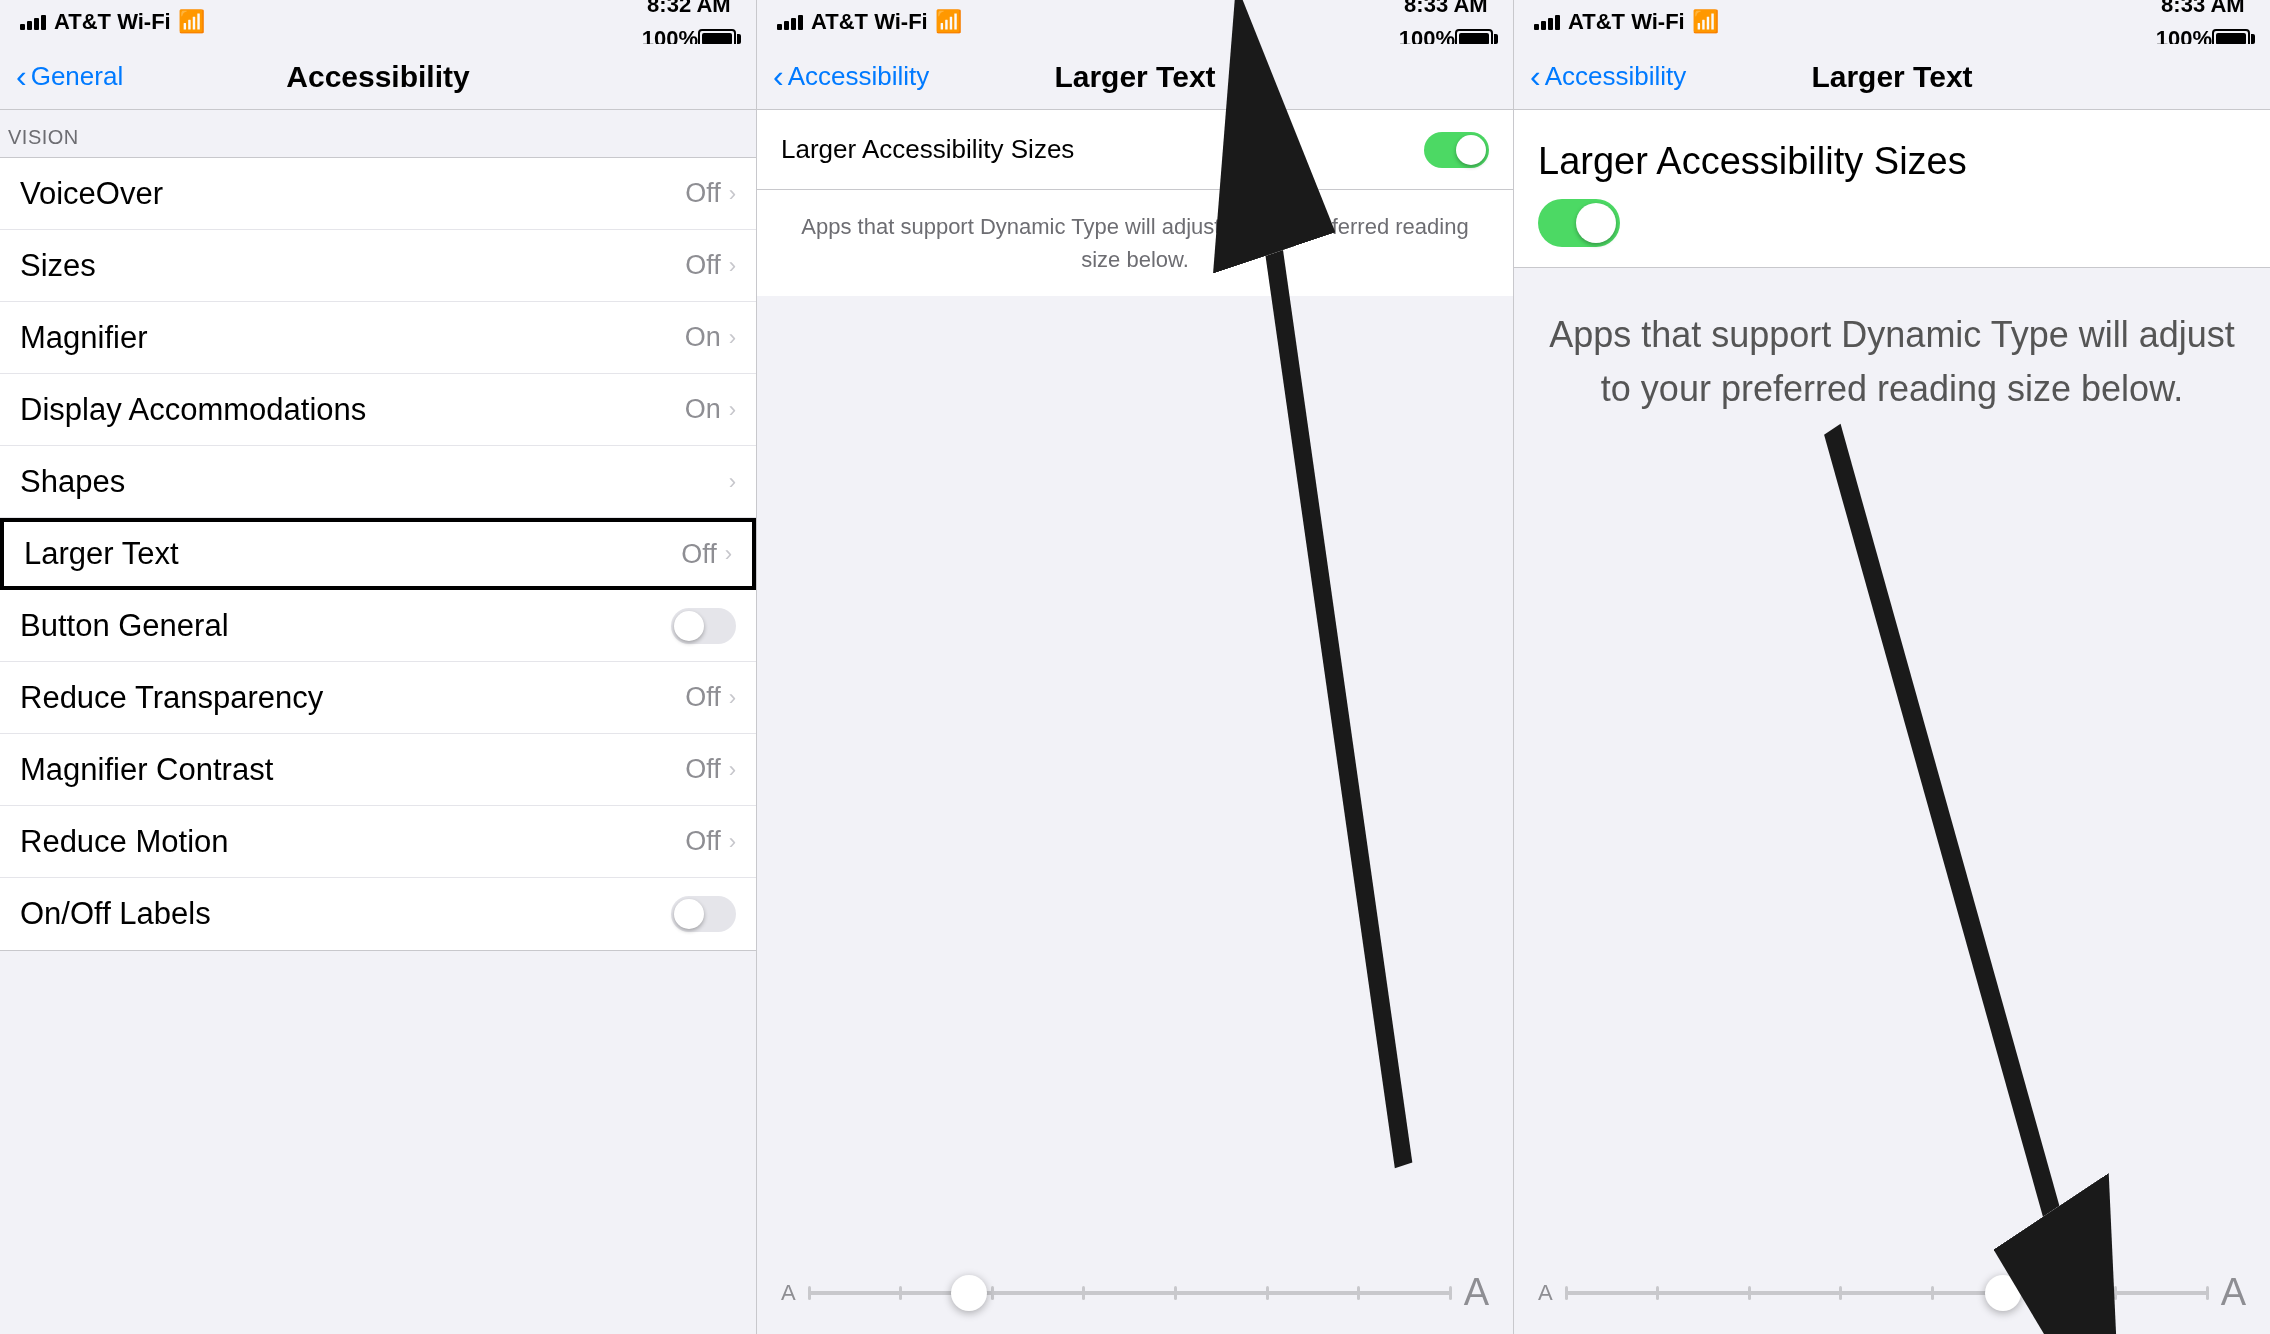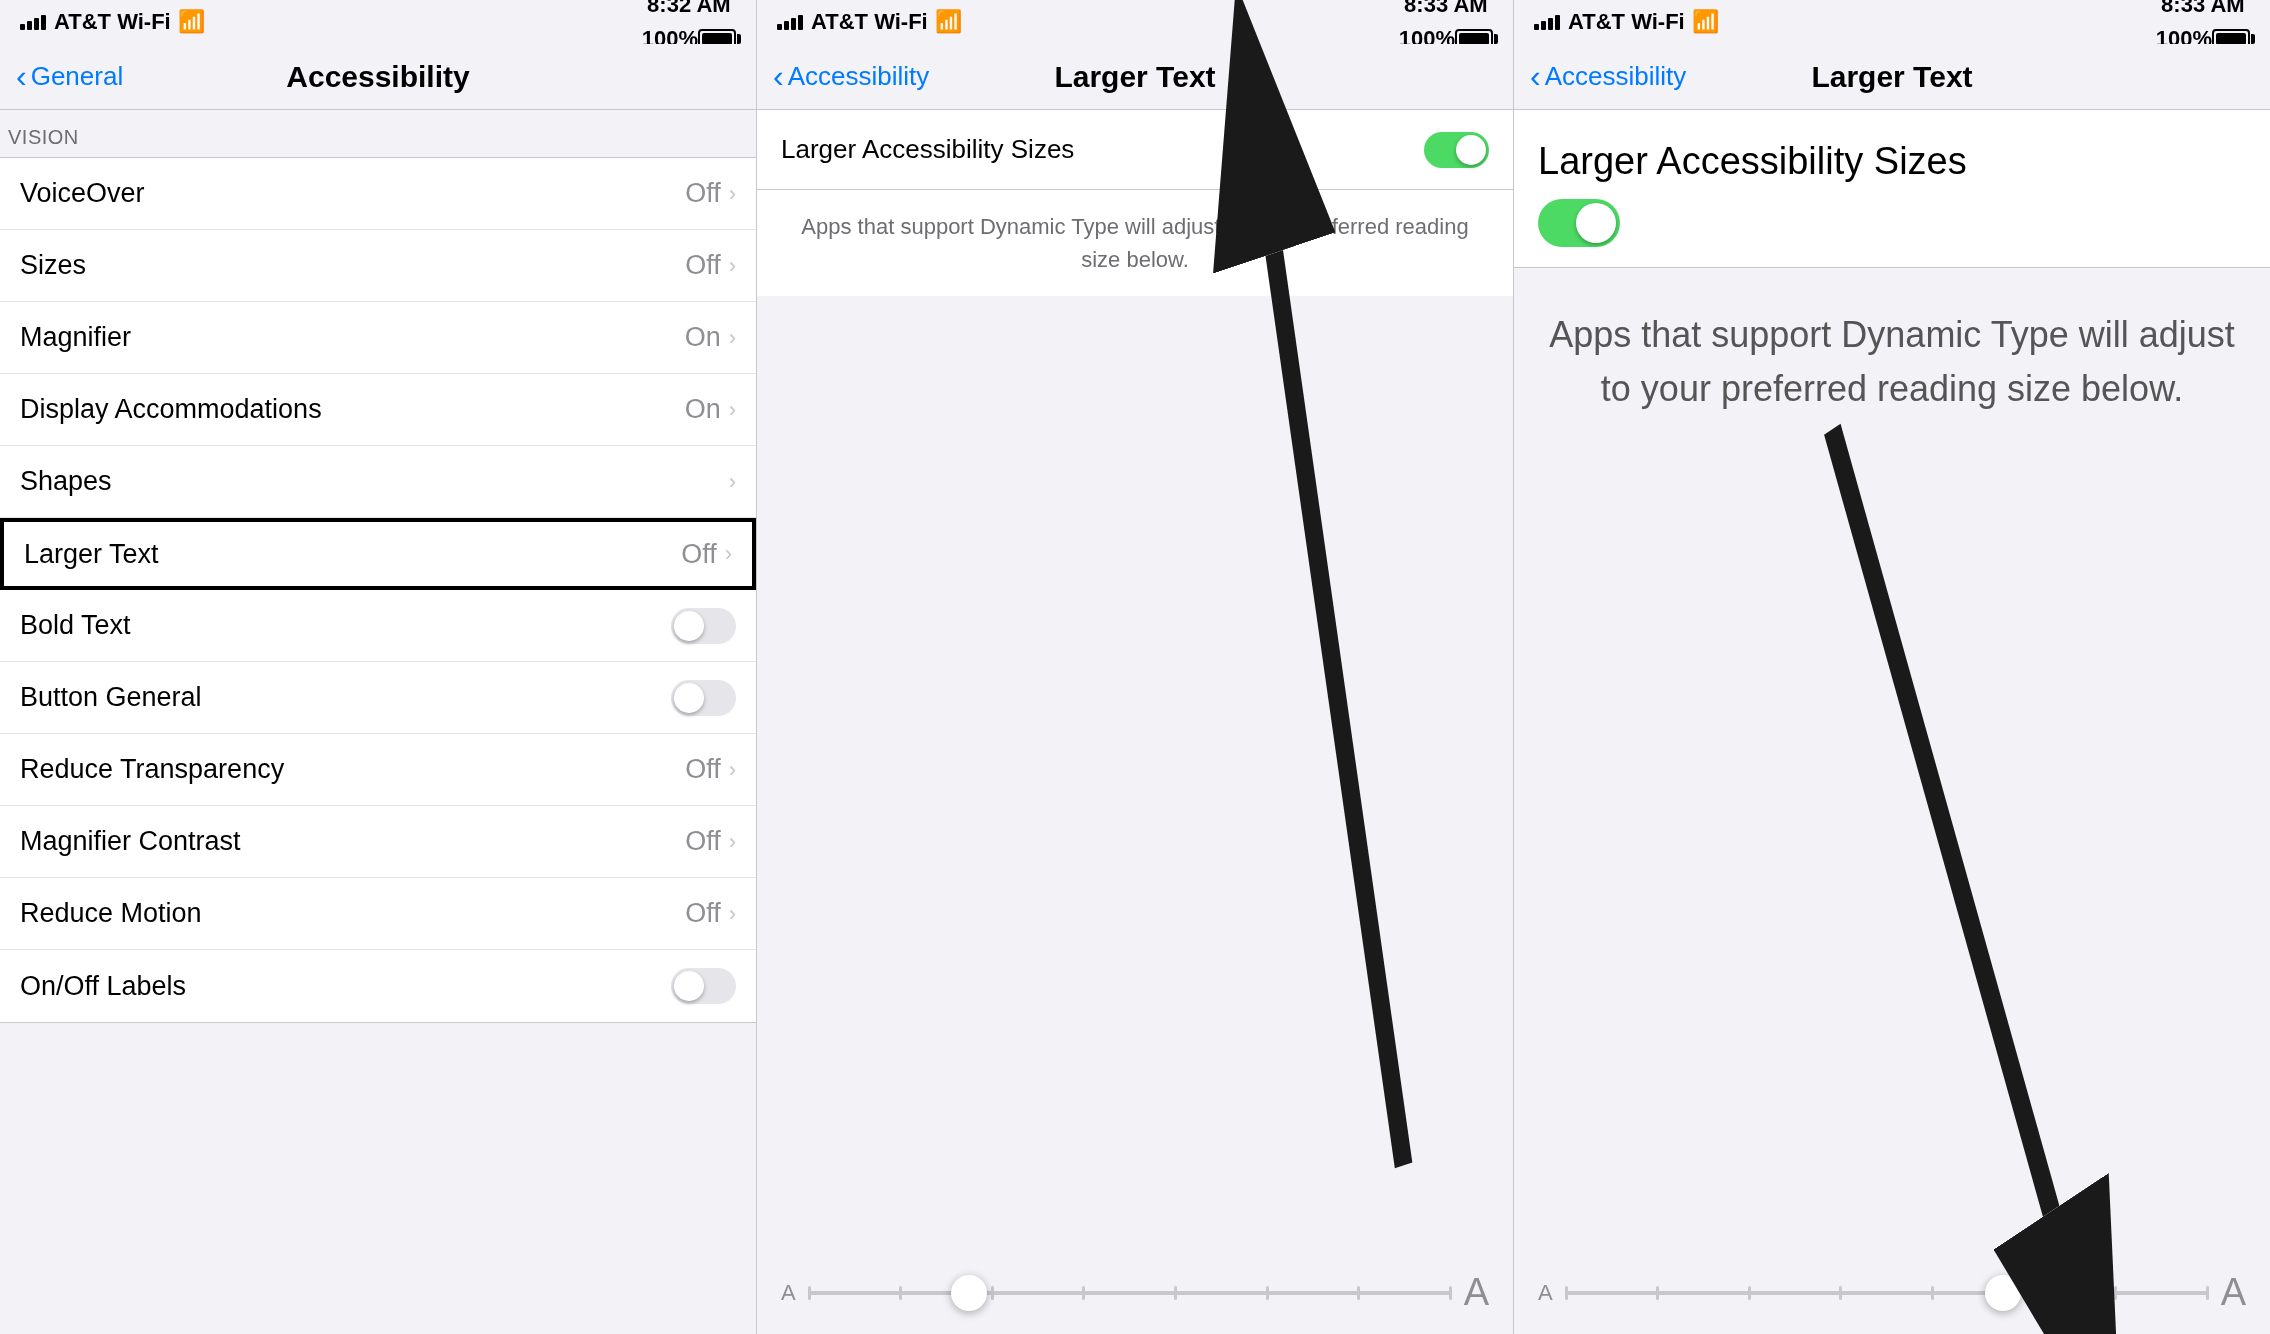--- a/index.html
+++ b/index.html
@@ -106,21 +106,21 @@
       justify-content: space-between;
       padding: 0 20px;
       height: 72px;
       border-bottom: 1px solid #e5e5ea;
       background: #fff;
     }
     .settings-row:last-child { border-bottom: none; }
     .settings-row.selected { border: 4px solid #000; }
 
     .row-label {
-      font-size: 27px;
+      font-size: 31px;
       color: #000;
     }
 
     .row-right {
       display: flex;
       align-items: center;
       gap: 8px;
       color: #8e8e93;
       font-size: 27px;
     }
@@ -351,26 +351,20 @@
       </div>
 
       <div class="settings-row selected" style="border: 4px solid #000;">
         <span class="row-label">Larger Text</span>
         <div class="row-right">
           <span>Off</span>
           <span class="chevron">›</span>
         </div>
       </div>
 
-      <div class="settings-row">
-        <span class="row-label">Bold Text</span>
-        <div class="toggle off">
-          <div class="toggle-knob"></div>
-        </div>
-      </div>
 
       <div class="settings-row">
         <span class="row-label">Button General</span>
         <div class="toggle off">
           <div class="toggle-knob"></div>
         </div>
       </div>
 
       <div class="settings-row">
         <span class="row-label">Reduce Transparency</span>

